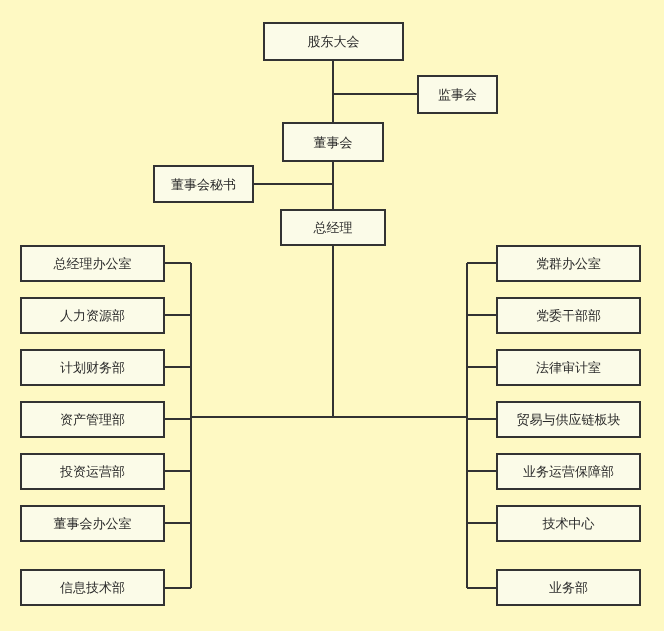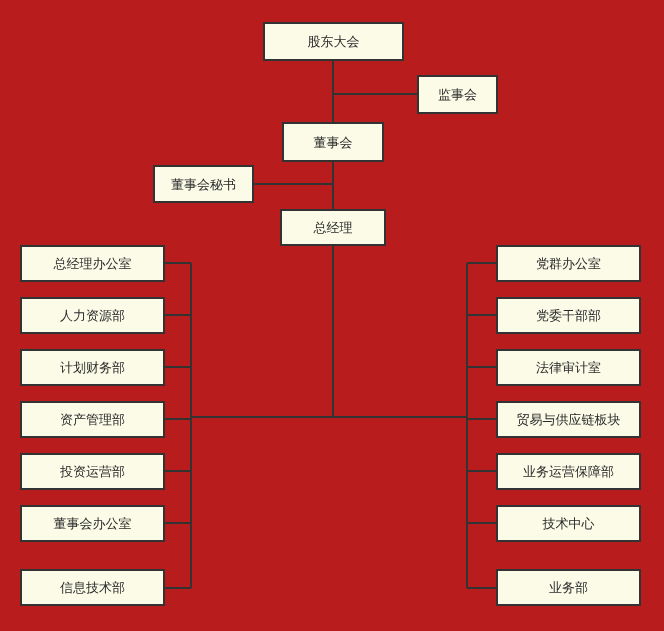--- a/index.html
+++ b/index.html
@@ -11,21 +11,21 @@
   body {
     width: 664px;
     height: 631px;
     font-family: "DejaVu Sans", "Liberation Sans", sans-serif;
     overflow: hidden;
   }
   #org-chart-root {
     position: relative;
     width: 664px;
     height: 631px;
-    background: #b91c1c;
+    background: #fef9c3;
   }
   svg.chart-canvas {
     position: absolute;
     left: 0;
     top: 0;
     width: 664px;
     height: 631px;
     display: block;
   }
   .node-box {

